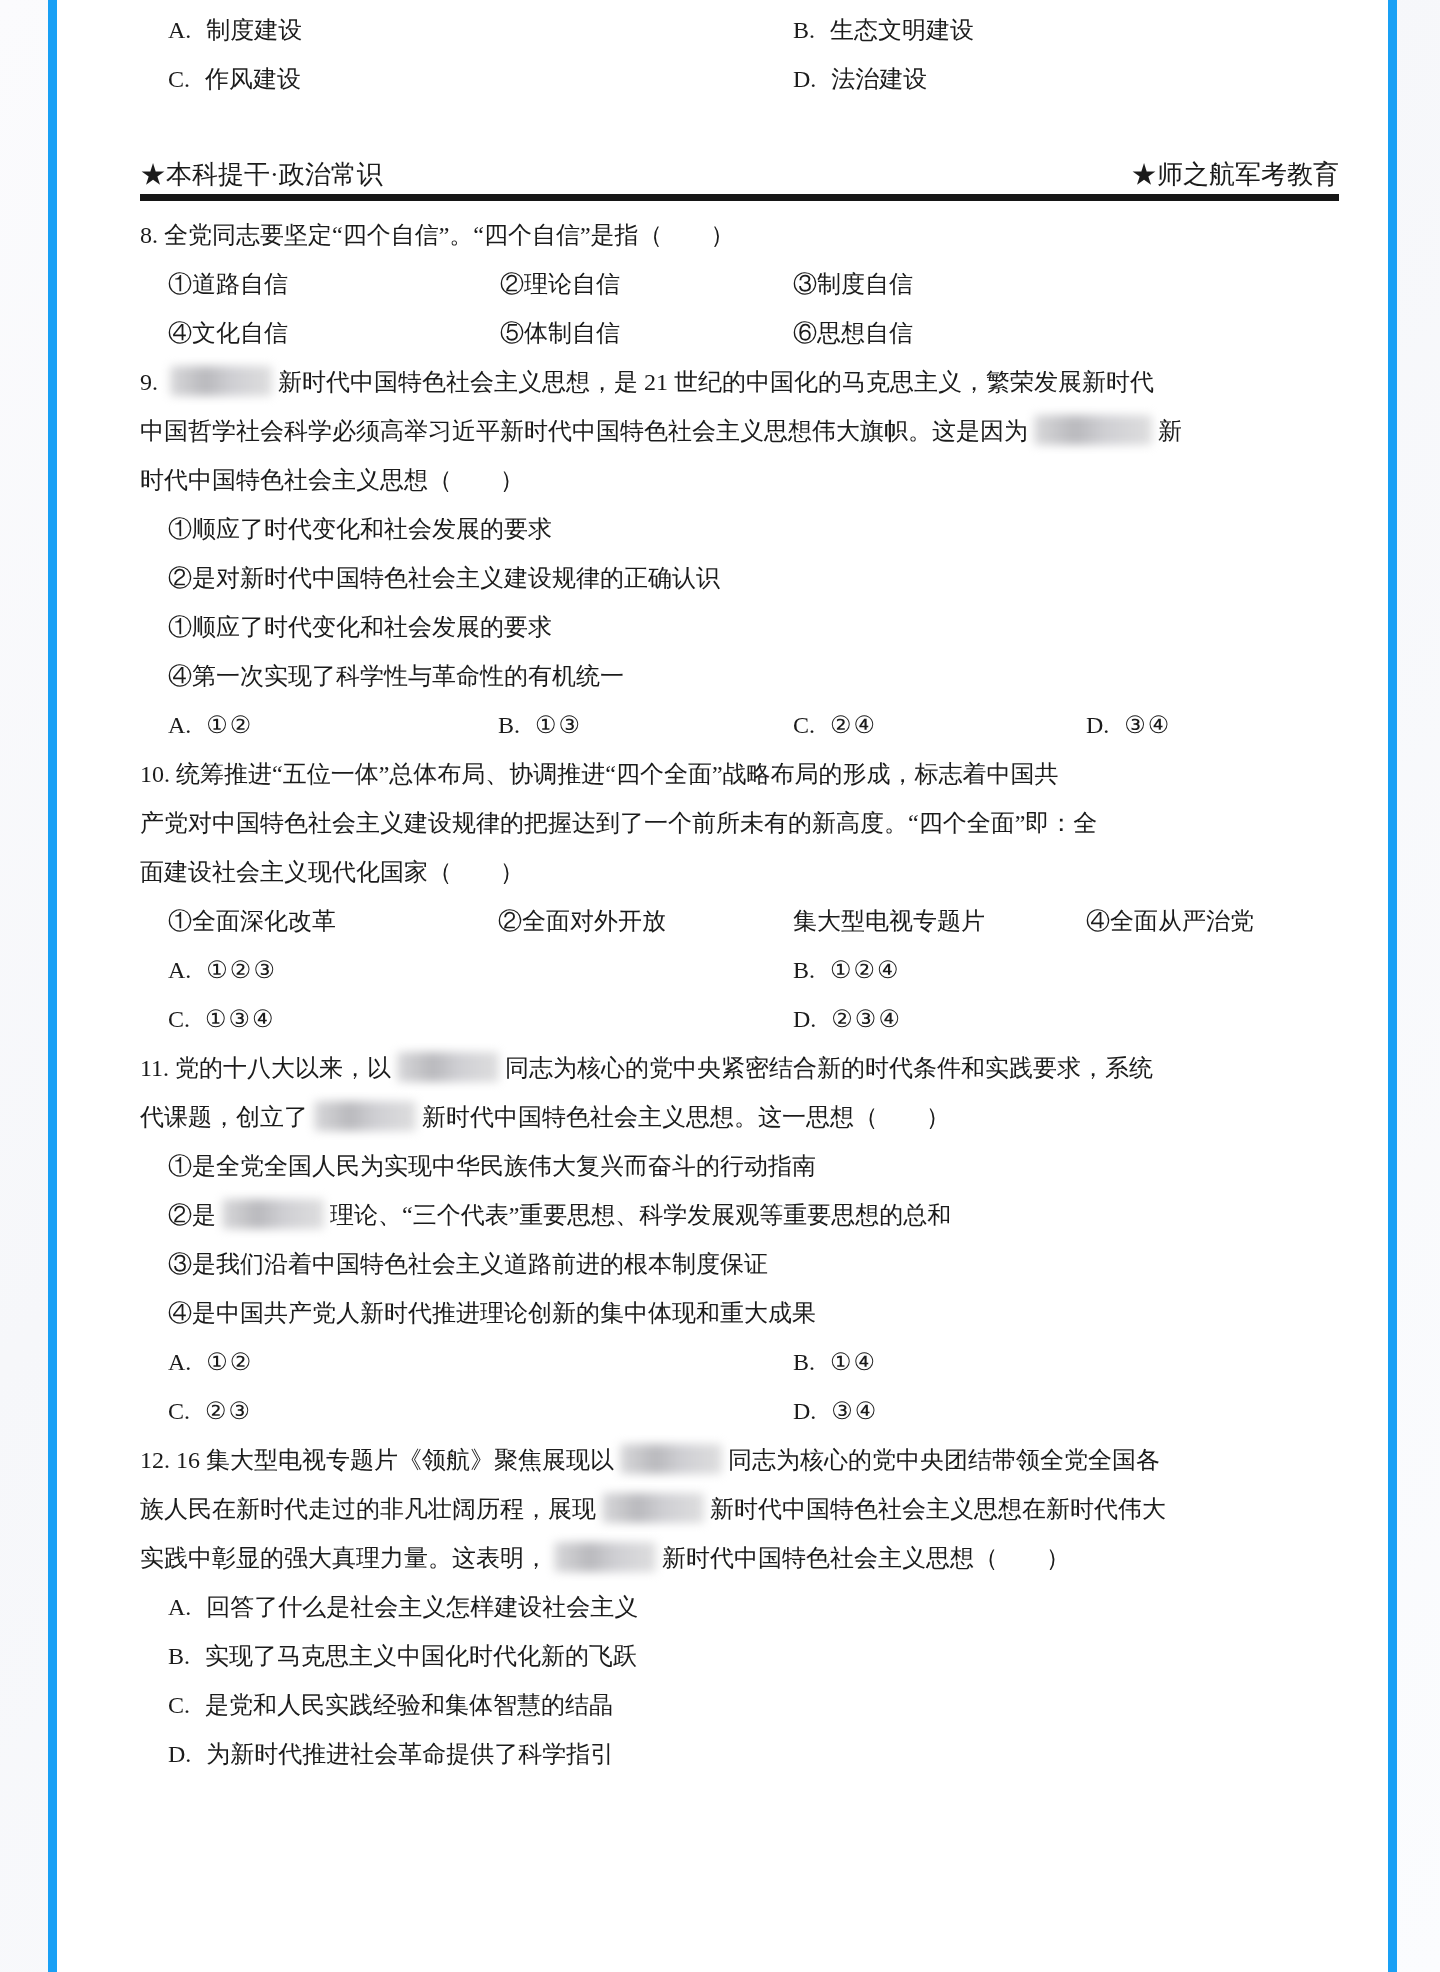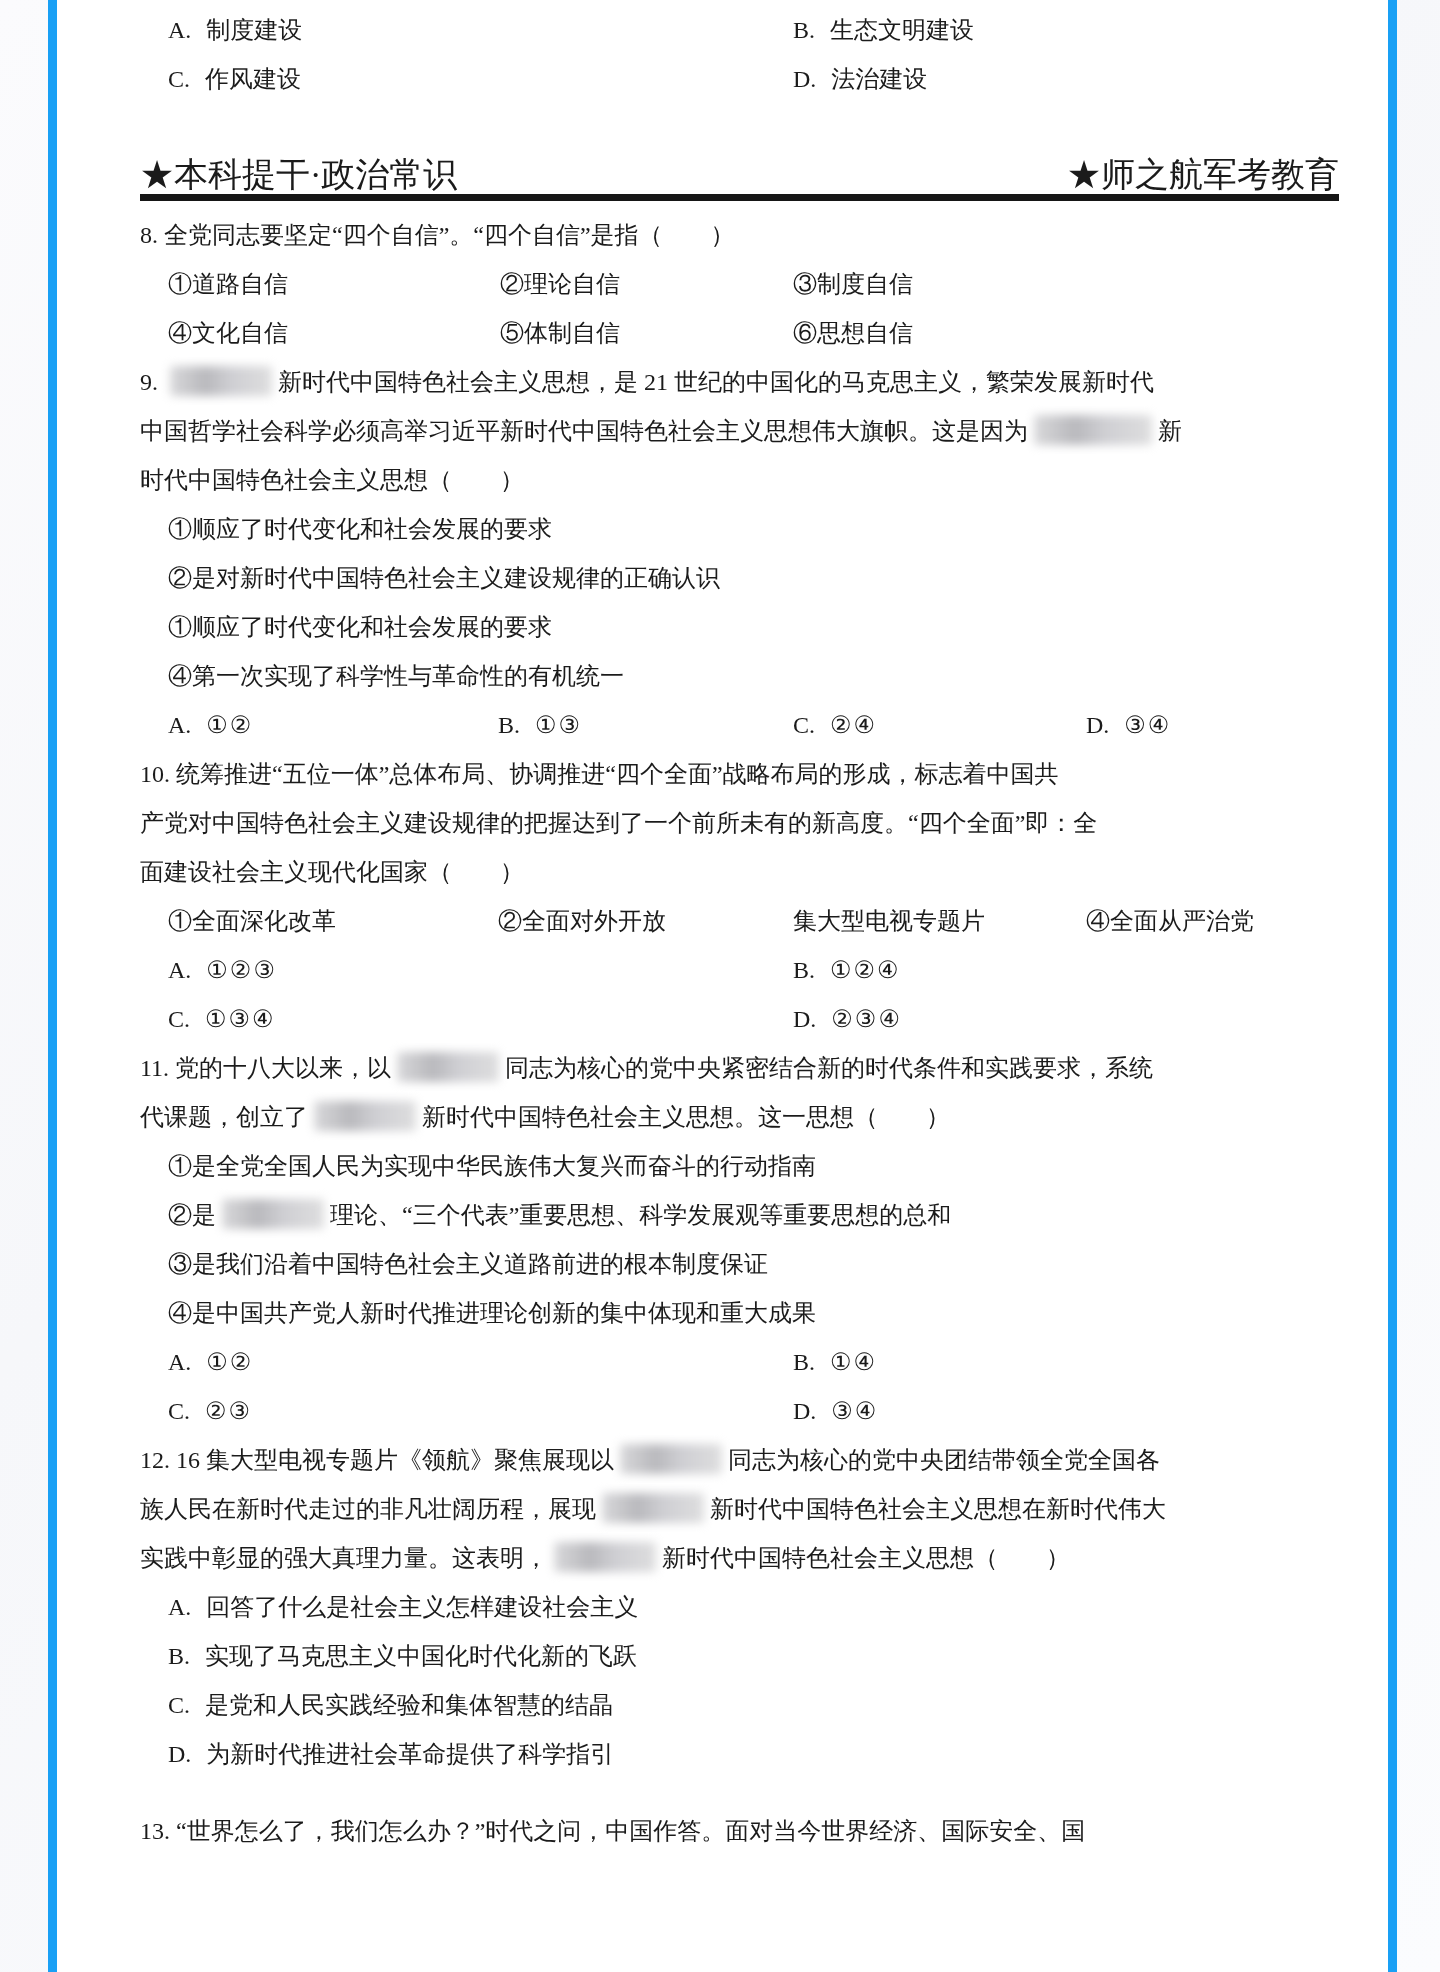--- a/index.html
+++ b/index.html
@@ -39,21 +39,21 @@
   .row3c > :nth-child(3){flex:1;}
   .row4c > :nth-child(1){width:330px;flex:none;}
   .row4c > :nth-child(2){width:295px;flex:none;}
   .row4c > :nth-child(3){width:293px;flex:none;}
   .row4c > :nth-child(4){flex:1;}
   .letter{margin-right:15px;}
   .nums{letter-spacing:2px;}
   
   .page-header{
     display:flex;justify-content:space-between;align-items:flex-end;
-    margin-top:54px;height:34px;font-size:34px;line-height:34px;white-space:nowrap;
+    margin-top:54px;height:34px;font-size:26px;line-height:34px;white-space:nowrap;
   }
   .double-rule{
     margin-top:2px;height:3px;
     border-top:4px solid var(--rule-black);
     border-bottom:3px solid var(--rule-black);
   }
   .stem-first{margin-top:10px;}
   .q13-gap{margin-top:28px;}
   .topgap{margin-top:6px;}
   
@@ -149,16 +149,15 @@
     </div>
 
     <div class="line"><span>12. 16 集大型电视专题片《领航》聚焦展现以</span><span class="redact"></span><span>同志为核心的党中央团结带领全党全国各</span></div>
     <div class="line"><span>族人民在新时代走过的非凡壮阔历程，展现</span><span class="redact"></span><span>新时代中国特色社会主义思想在新时代伟大</span></div>
     <div class="line"><span>实践中彰显的强大真理力量。这表明，</span><span class="redact"></span><span>新时代中国特色社会主义思想（　　）</span></div>
     <div class="line indent"><span class="letter">A.</span><span>回答了什么是社会主义怎样建设社会主义</span></div>
     <div class="line indent"><span class="letter">B.</span><span>实现了马克思主义中国化时代化新的飞跃</span></div>
     <div class="line indent"><span class="letter">C.</span><span>是党和人民实践经验和集体智慧的结晶</span></div>
     <div class="line indent"><span class="letter">D.</span><span>为新时代推进社会革命提供了科学指引</span></div>
 
-    <div class="line q13-gap">13. “世界怎么了，我们怎么办？”时代之问，中国作答。面对当今世界经济、国际安全、国</div>
 
   </div>
 </div>
 
 </body></html>

